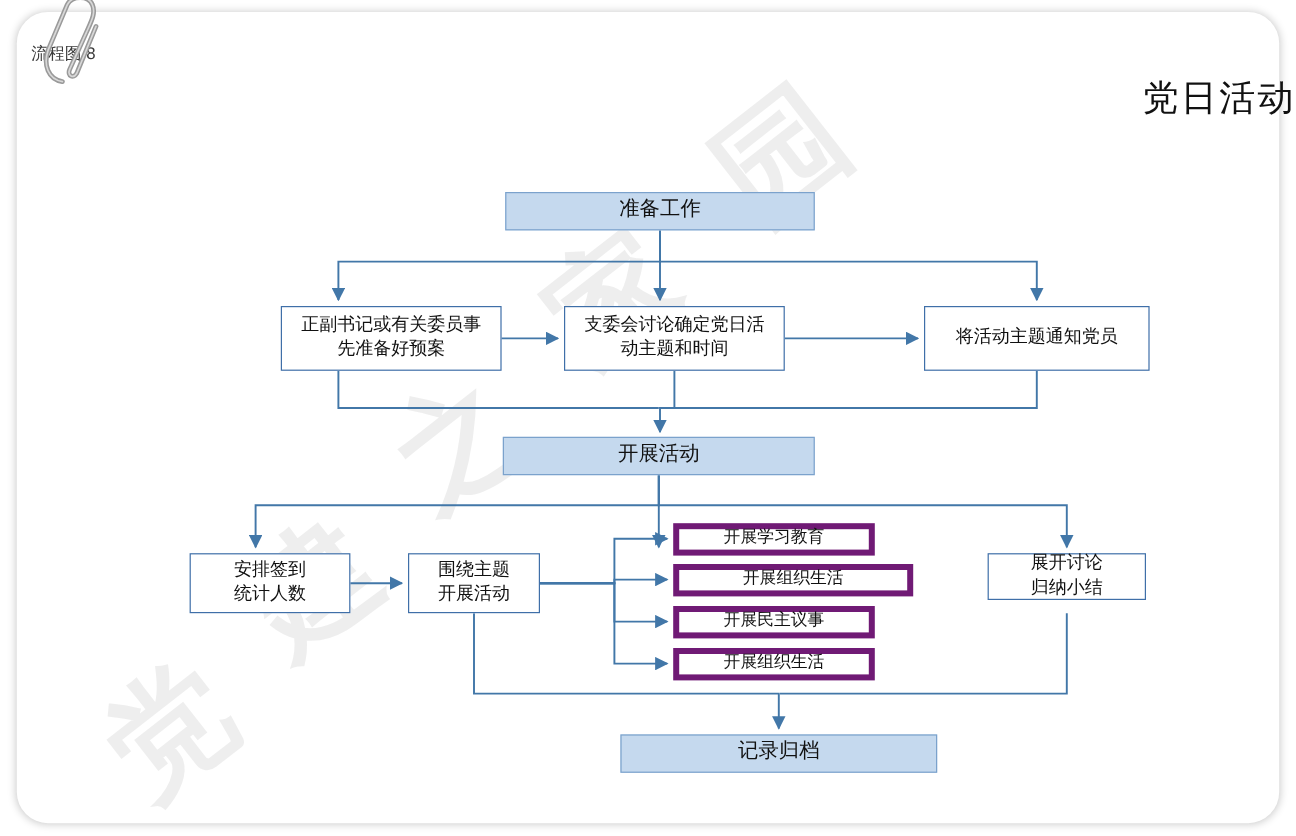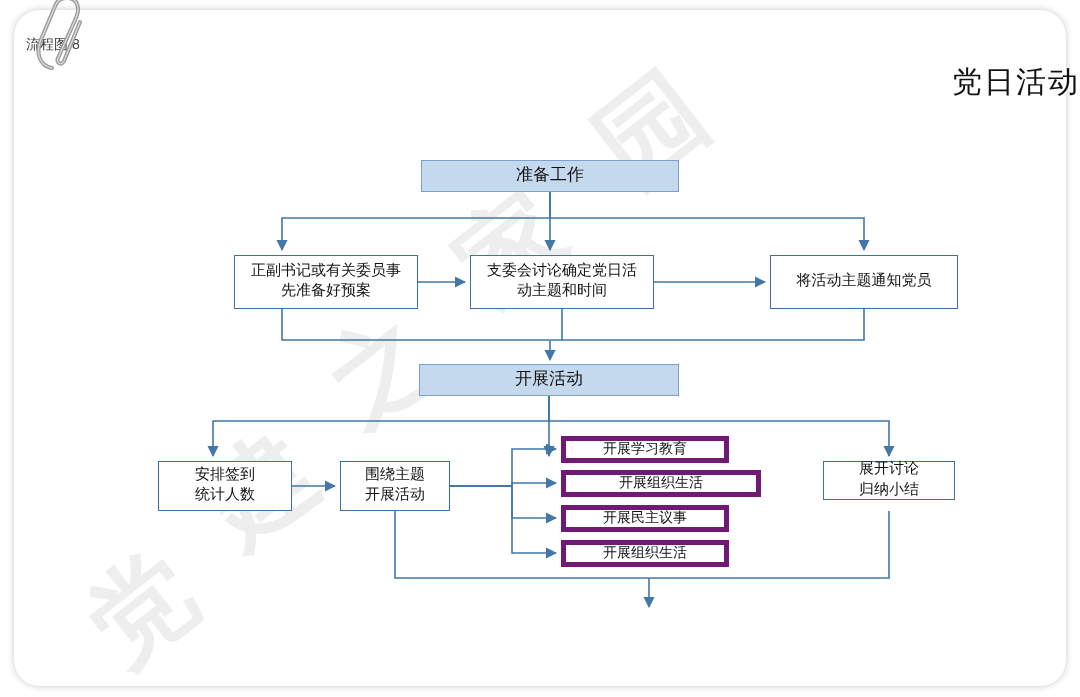--- a/index.html
+++ b/index.html
@@ -182,14 +182,15 @@
   <div class="node plain" style="left:158px; top:461px; width:134px; height:50px;">安排签到
 统计人数</div>
   <div class="node plain" style="left:340px; top:461px; width:110px; height:50px;">围绕主题
 开展活动</div>
   <div class="node small" style="left:561px; top:436px; width:168px; height:27px;">开展学习教育</div>
   <div class="node small" style="left:561px; top:470px; width:200px; height:27px;">开展组织生活</div>
   <div class="node small" style="left:561px; top:505px; width:168px; height:27px;">开展民主议事</div>
   <div class="node small" style="left:561px; top:540px; width:168px; height:27px;">开展组织生活</div>
   <div class="node plain" style="left:823px; top:461px; width:132px; height:39px;">展开讨论
 归纳小结</div>
+  <div class="node phase" style="left:517px; top:612px; width:264px; height:32px;">记录归档</div>
 
 </div>
 
 </body></html>

